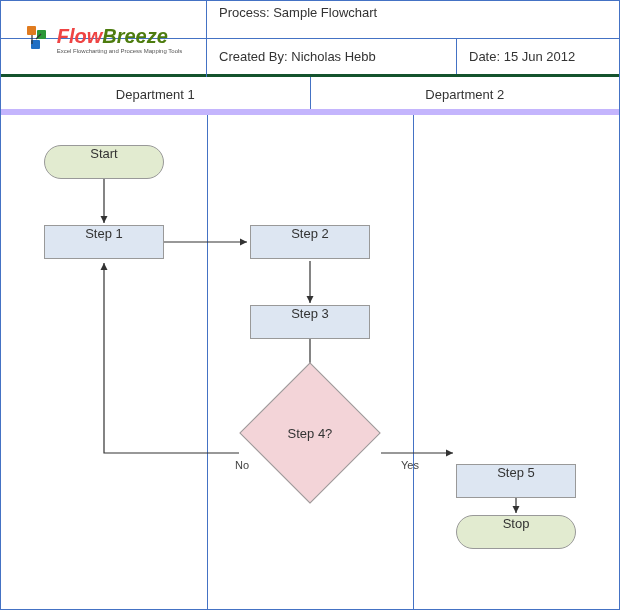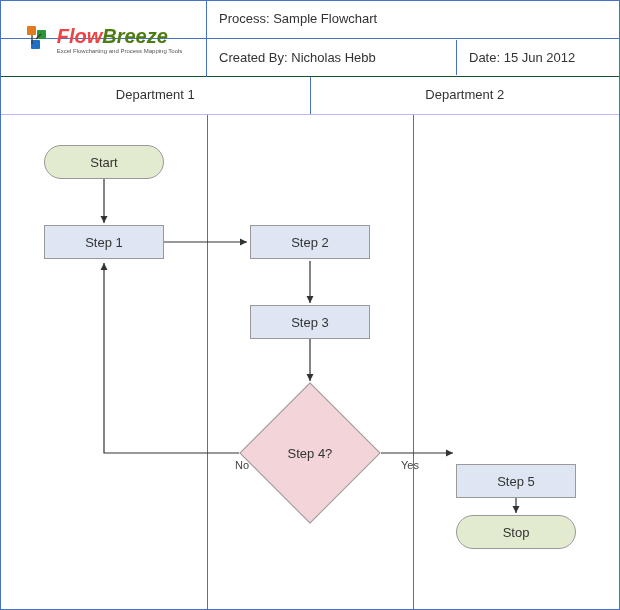--- a/index.html
+++ b/index.html
@@ -1,38 +1,38 @@
 <!DOCTYPE html>
 <html><head>
 <meta charset="utf-8">
 <style>
   * { box-sizing: border-box; margin: 0; padding: 0; }
   body { font-family: Arial, sans-serif; font-size: 13px; color: #333; background: #fff; }
   .container { width: 620px; height: 610px; position: relative; border: 1px solid #4472c4; }
   .header-row1 { display: flex; height: 38px; border-bottom: 1px solid #4472c4; }
-  .header-row2 { display: flex; height: 38px; border-bottom: 1px solid #14532d; align-items: center; }
+  .header-row2 { display: flex; height: 38px; border-bottom: 3px solid #14532d; align-items: center; }
   .logo-cell { width: 206px; height: 76px; border-right: 1px solid #4472c4; position: absolute; top: 0; left: 0; display: flex; align-items: center; justify-content: center; padding: 8px; }
   .logo { display: flex; align-items: center; gap: 6px; }
   .logo-icon { width: 26px; height: 30px; position: relative; }
   .logo-text { display: flex; flex-direction: column; }
   .logo-title { font-size: 20px; font-weight: bold; font-style: italic; }
   .logo-title .flow { color: #ef4444; }
   .logo-title .breeze { color: #4d7c0f; }
   .logo-sub { font-size: 6px; color: #555; }
-  .process-cell { margin-left: 206px; flex: 1; padding: 10px 12px; }
+  .process-cell { margin-left: 206px; flex: 1; padding: 4px 12px; }
   .created-cell { margin-left: 206px; width: 250px; padding: 10px 12px; border-right: 1px solid #4472c4; }
   .date-cell { flex: 1; padding: 10px 12px; }
-  .dept-row { display: flex; height: 38px; border-bottom: 1px solid #c4b5fd; justify-content: flex-end; }
+  .dept-row { display: flex; height: 38px; border-bottom: 6px solid #c4b5fd; justify-content: flex-end; }
   .dept-cell { flex: 1; text-align: center; padding: 10px 0; border-right: 1px solid #4472c4; }
   .dept-cell:last-child { border-right: none; }
   .canvas { position: relative; height: 494px; }
   .swimlane-border { position: absolute; top: 0; bottom: 0; width: 1px; background: #4472c4; }
   .lane1 { left: 206px; }
   .lane2 { left: 412px; }
-  .shape { position: absolute; display: flex; align-items: center; justify-content: center; font-size: 13px; }
+  .shape { position: absolute; display: flex; justify-content: center; font-size: 13px; }
   .terminator { width: 120px; height: 34px; background: #e2ebd0; border: 1px solid #999; border-radius: 17px; }
   .process-box { width: 120px; height: 34px; background: #dde6f2; border: 1px solid #999; }
   .decision { width: 140px; height: 140px; }
   .decision-inner { width: 100px; height: 100px; background: #f3d4d8; border: 1px solid #999; transform: rotate(45deg); display: flex; align-items: center; justify-content: center; }
   .decision-text { transform: rotate(-45deg); }
   svg.arrows { position: absolute; top: 0; left: 0; width: 100%; height: 100%; pointer-events: none; }
   .edge-label { position: absolute; font-size: 11px; color: #444; margin-left: 16px; }
 </style>
 </head>
 <body>

